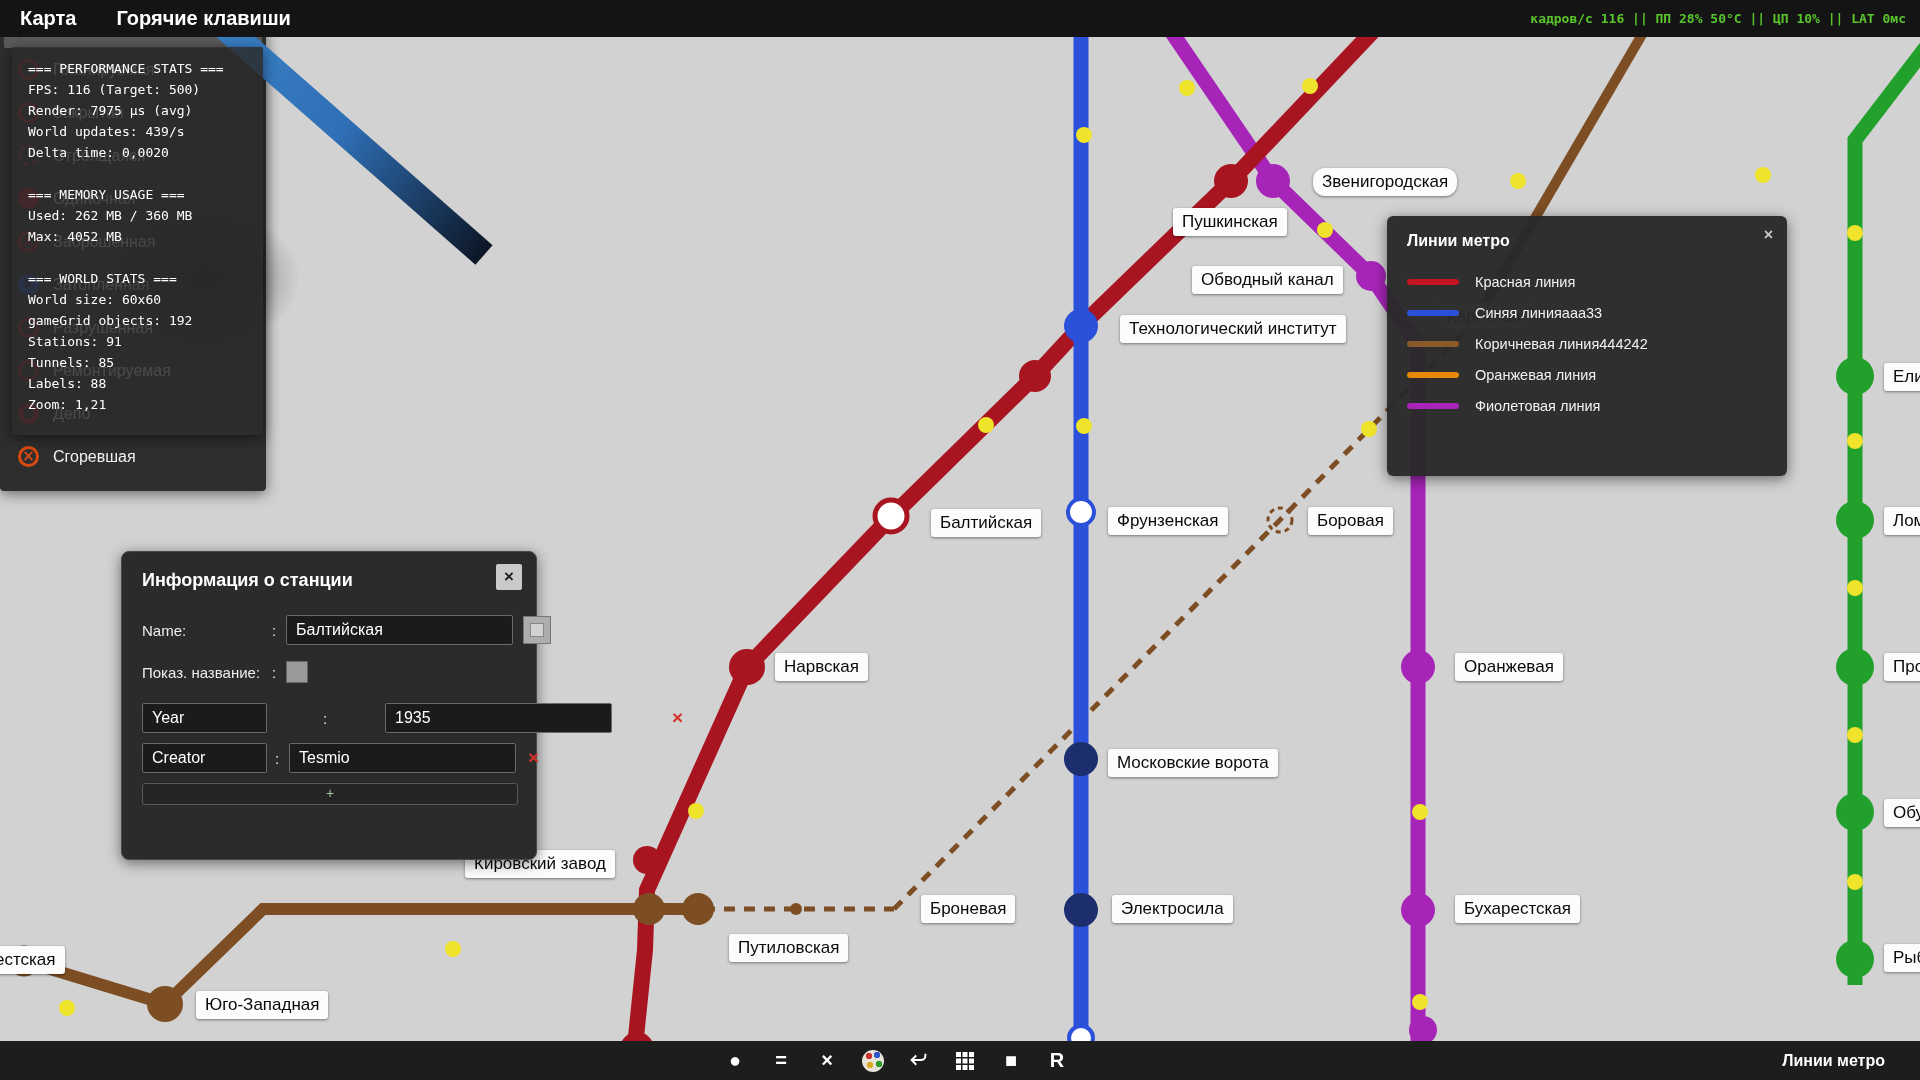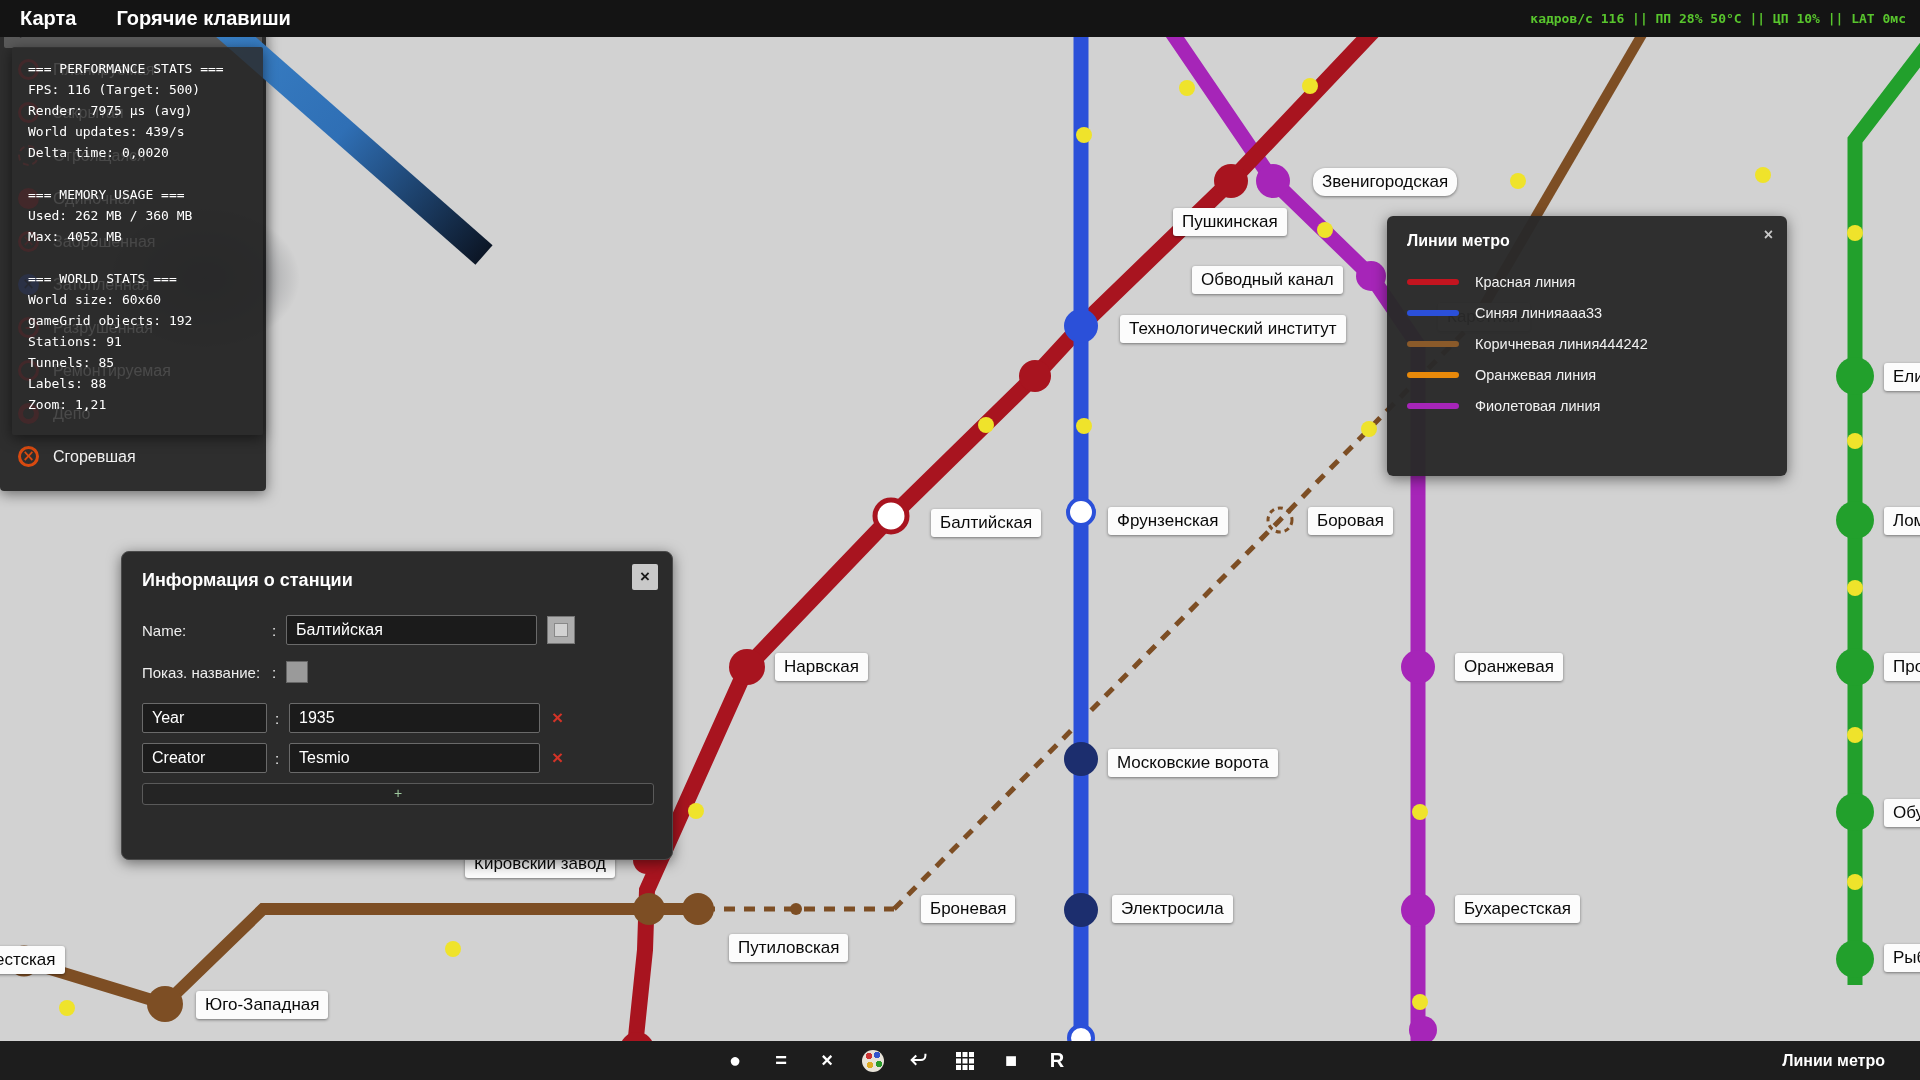--- a/index.html
+++ b/index.html
@@ -29,21 +29,21 @@
 
   
   #lines-panel{left:1387px;top:216px;width:400px;height:260px;z-index:30;padding:16px 20px;box-sizing:border-box;}
   #lines-panel h3{margin:0 0 16px 0;font-size:16px;font-weight:bold;}
   .legend-row{display:flex;align-items:center;height:31px;cursor:default;}
   .legend-bar{width:52px;height:6px;border-radius:3px;margin-right:16px;flex:0 0 auto;}
   .legend-label{font-size:14.5px;color:#f2f2f2;}
   .panel-close{position:absolute;top:10px;right:14px;color:#c8c8c8;font-size:16px;font-weight:bold;cursor:default;}
 
   
-  #info-panel{left:121px;top:551px;width:552px;height:309px;z-index:40;background:#2b2b2b;
+  #info-panel{left:121px;top:551px;width:416px;height:309px;z-index:40;background:#2b2b2b;
     border:1px solid #4a4a4a;border-radius:8px;padding:16px 20px;box-sizing:border-box;}
   #info-panel h3{margin:2px 0 24px 0;font-size:18px;font-weight:bold;}
   .info-close{position:absolute;top:12px;right:14px;width:26px;height:26px;background:#c9c9c9;color:#1a1a1a;
     font-size:17px;font-weight:bold;display:flex;align-items:center;justify-content:center;border-radius:2px;cursor:default;}
   .info-row{display:flex;align-items:center;margin-bottom:16px;}
   .info-label{width:130px;font-size:15px;color:#eee;flex:0 0 auto;}
   .colon{width:14px;font-size:15px;color:#eee;flex:0 0 auto;}
   .tinput{background:#1b1b1b;border:1px solid #6a6a6a;color:#fff;font-size:16px;
     font-family:"Liberation Sans",sans-serif;padding:4px 9px;height:30px;box-sizing:border-box;border-radius:2px;}
   .val-input{width:251px;}
@@ -255,21 +255,21 @@
       </span>
   </div>
 
   <div class="info-row" style="margin-bottom:20px;">
     <span class="info-label">Показ. название:</span>
     <span class="colon">:</span>
     <span class="checkbox"></span>
   </div>
 
   <div id="custom-fields">
-      <div class="info-row" style="margin-bottom: 10px;">
+      <div class="info-row" style="margin-bottom: 10px; gap: 48px;">
         <input class="tinput key-input" value="Year" style="">
         <span class="colon">:</span>
         <input class="tinput val-input" value="1935" style="">
         <span class="remove-x">×</span>
       </div>
       <div class="info-row" style="margin-bottom: 10px;">
         <input class="tinput key-input" value="Creator" style="">
         <span class="colon">:</span>
         <input class="tinput val-input" value="Tesmio" style="">
         <span class="remove-x">×</span>

